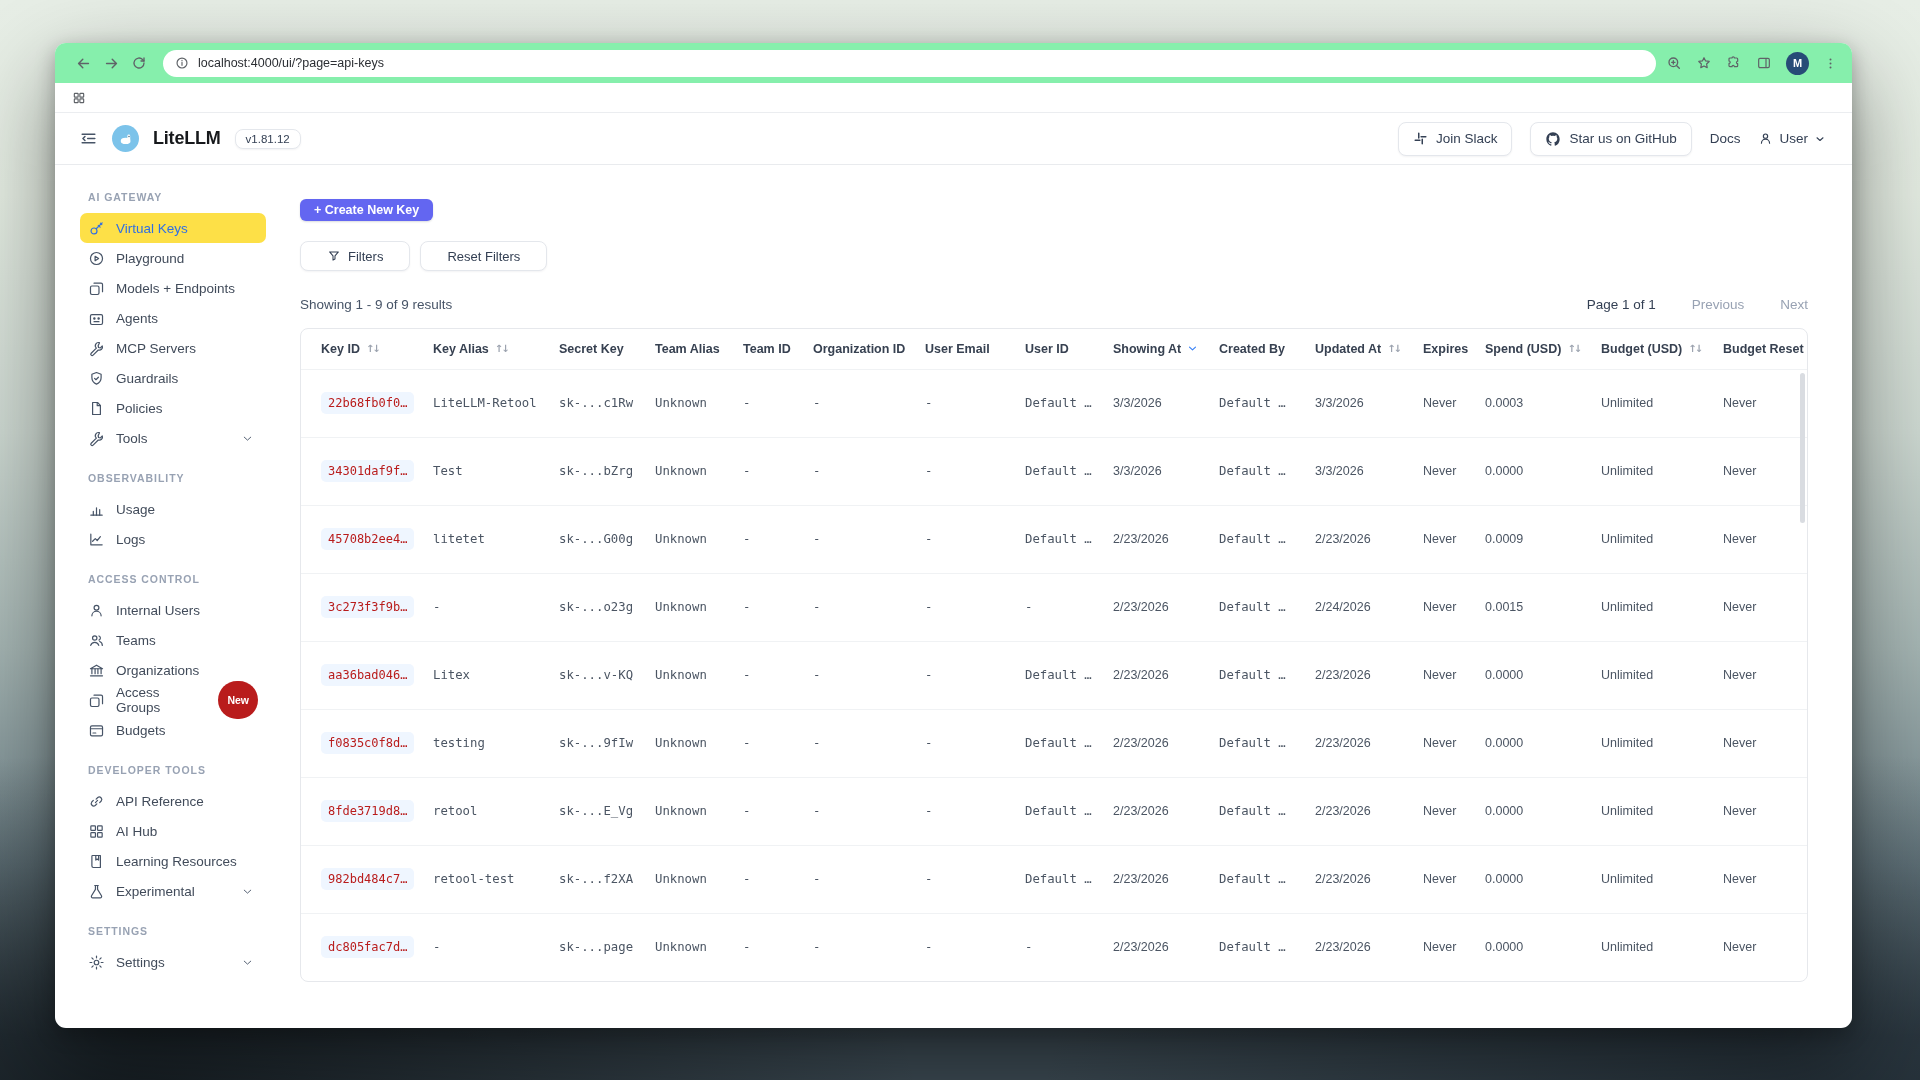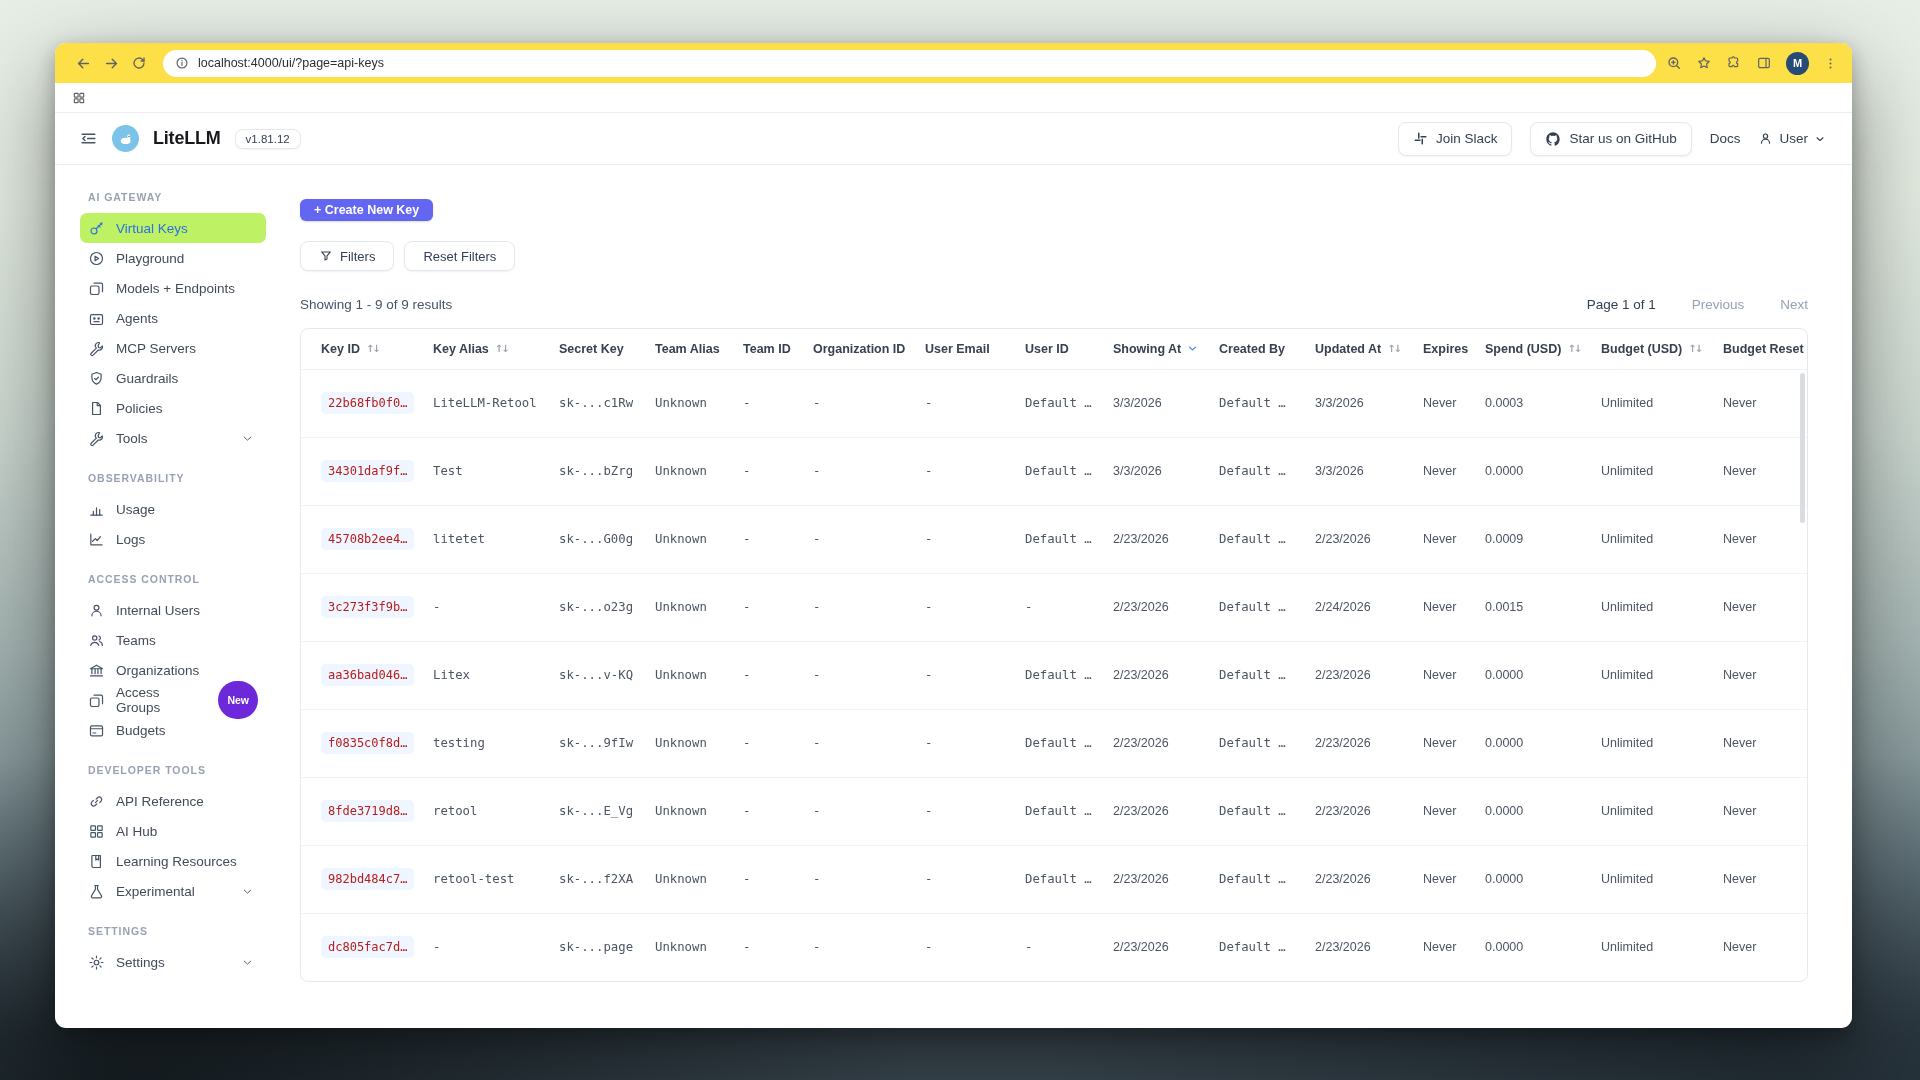--- a/index.html
+++ b/index.html
@@ -6,21 +6,21 @@
 html,body { width:1920px; height:1080px; overflow:hidden; font-family:"Liberation Sans",sans-serif; }
 .desktop { position:relative; width:1920px; height:1080px;
   background:
     radial-gradient(1300px 560px at 6% 102%, rgba(12,18,22,.8), transparent 62%),
     radial-gradient(1300px 560px at 96% 102%, rgba(22,32,40,.65), transparent 62%),
     linear-gradient(180deg,#e7eee6 0%,#e3ebe1 18%,#ccd7d0 40%,#a4b4b2 60%,#6d8087 80%,#3c4a53 96%);
 }
 .window { position:absolute; left:55px; top:43px; width:1797px; height:985px; background:#fff;
   border-radius:11px; overflow:hidden; display:flex; flex-direction:column;
   box-shadow:0 35px 90px rgba(0,0,0,.45), 0 6px 20px rgba(0,0,0,.28); }
-.chrome { flex:0 0 auto; height:40px; background:#fde047; display:flex; align-items:center; padding:0 14px; }
+.chrome { flex:0 0 auto; height:40px; background:#86efac; display:flex; align-items:center; padding:0 14px; }
 .nav-ic { width:28px; height:28px; display:flex; align-items:center; justify-content:center; color:#5f6368; }
 .urlbar { flex:1; height:27px; background:#fff; border-radius:14px; display:flex; align-items:center; gap:9px; padding:0 12px; margin:0 10px; color:#5f6368; }
 .url-text { font-size:12.5px; color:#2b2e33; }
 .chrome-right { display:flex; align-items:center; gap:14px; color:#5f6368; }
 .avatar { width:23px; height:23px; border-radius:50%; background:#274b77; color:#fff; font-size:11px; font-weight:700; display:flex; align-items:center; justify-content:center; }
 .bstrip { flex:0 0 auto; height:30px; background:#fff; border-bottom:1px solid #ebedf0; display:flex; align-items:center; padding:0 17px; color:#5f6368; }
 .app { flex:1; display:flex; flex-direction:column; min-height:0; }
 .app-header { flex:0 0 auto; height:52px; display:flex; align-items:center; justify-content:space-between; padding:0 26px 0 24px; border-bottom:1px solid #e9ebee; }
 .ah-left { display:flex; align-items:center; gap:14px; }
 .collapse { color:#475467; display:flex; cursor:pointer; }
@@ -30,28 +30,28 @@
 .ah-right { display:flex; align-items:center; gap:18px; }
 .btn-ghost { display:flex; align-items:center; gap:8px; height:34px; padding:0 14px; border:1px solid #e4e7ec; border-radius:8px; background:#fff; font-size:13.5px; color:#344054; font-weight:500; box-shadow:0 1px 2px rgba(16,24,40,.05); cursor:pointer; font-family:inherit; }
 .docs-link { font-size:13.5px; color:#344054; cursor:pointer; }
 .user-menu { display:flex; align-items:center; gap:6px; font-size:13.5px; color:#344054; cursor:pointer; }
 .app-body { flex:1; display:flex; min-height:0; }
 .sidebar { flex:0 0 245px; padding:12px 0 0 25px; overflow:hidden; }
 .sec-label { font-size:10.5px; font-weight:600; letter-spacing:.09em; color:#98a2b3; margin:19px 0 10px 8px; }
 .sidebar .sec-label:first-child { margin-top:14px; }
 .side-item { width:186px; height:30px; display:flex; align-items:center; gap:11px; padding:0 8px; border-radius:7px; font-size:13.5px; color:#414b5a; cursor:pointer; }
 .side-item .ic { display:flex; color:#475467; }
-.side-item.active { background:#bef264; color:#2f6fe4; }
+.side-item.active { background:#fde047; color:#2f6fe4; }
 .side-item.active .ic { color:#2f6fe4; }
-.badge-new { margin-left:3px; background:#6d28d9; color:#fff; font-size:10.5px; font-weight:600; padding:13px 9px; border-radius:999px; }
+.badge-new { margin-left:3px; background:#b91c1c; color:#fff; font-size:10.5px; font-weight:600; padding:13px 9px; border-radius:999px; }
 .side-item .chev { margin-left:auto; margin-right:4px; color:#475467; display:flex; }
 .main { flex:1; padding:34px 44px 0 0; min-width:0; }
 .create-btn { height:22px; padding:0 14px; background:#6366f1; color:#fff; font-size:12.5px; font-weight:600; border:none; border-radius:6px; box-shadow:0 1px 2px rgba(16,24,40,.15); cursor:pointer; font-family:inherit; }
 .filter-row { margin-top:20px; display:flex; gap:10px; }
-.btn-sm { height:30px; display:flex; align-items:center; gap:7px; padding:0 18px; background:#fff; border:1px solid #e4e7ec; border-radius:8px; font-size:13px; color:#344054; font-weight:500; box-shadow:0 1px 2px rgba(16,24,40,.05); cursor:pointer; font-family:inherit; }
+.btn-sm { height:30px; display:flex; align-items:center; gap:7px; padding:0 26px; background:#fff; border:1px solid #e4e7ec; border-radius:8px; font-size:13px; color:#344054; font-weight:500; box-shadow:0 1px 2px rgba(16,24,40,.05); cursor:pointer; font-family:inherit; }
 .results-row { margin-top:26px; display:flex; align-items:center; justify-content:space-between; }
 .showing { font-size:13.5px; color:#475467; }
 .pager { display:flex; align-items:center; gap:28px; font-size:13.5px; }
 .page-info { color:#344054; }
 .pg-btn { color:#98a2b3; cursor:default;margin-left:8px; }
 .card { margin-top:16px; border:1px solid #e6e8ec; border-radius:8px; background:#fff; position:relative; overflow:hidden; }
 table { width:100%; border-collapse:collapse; table-layout:fixed; }
 th { height:40px; text-align:left; font-size:12.5px; font-weight:700; color:#374151; padding:0 6px 0 14px; white-space:nowrap; overflow:hidden; }
 th:first-child, td:first-child { padding-left:20px; }
 td { height:68px; padding:0 6px 0 14px; font-size:12.3px; white-space:nowrap; overflow:hidden; }

